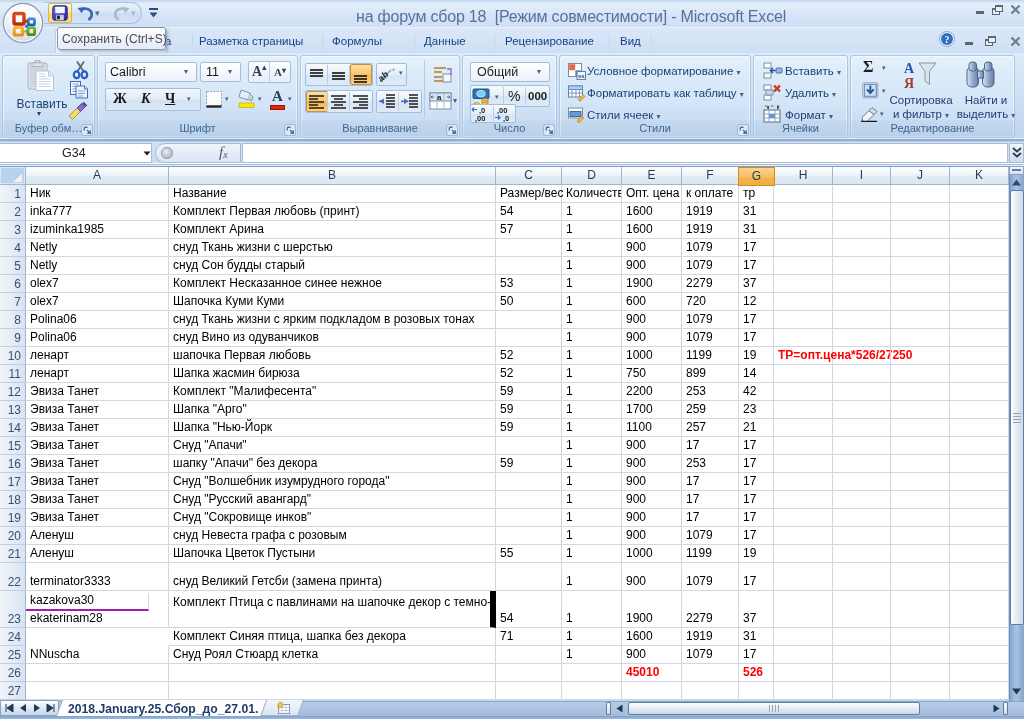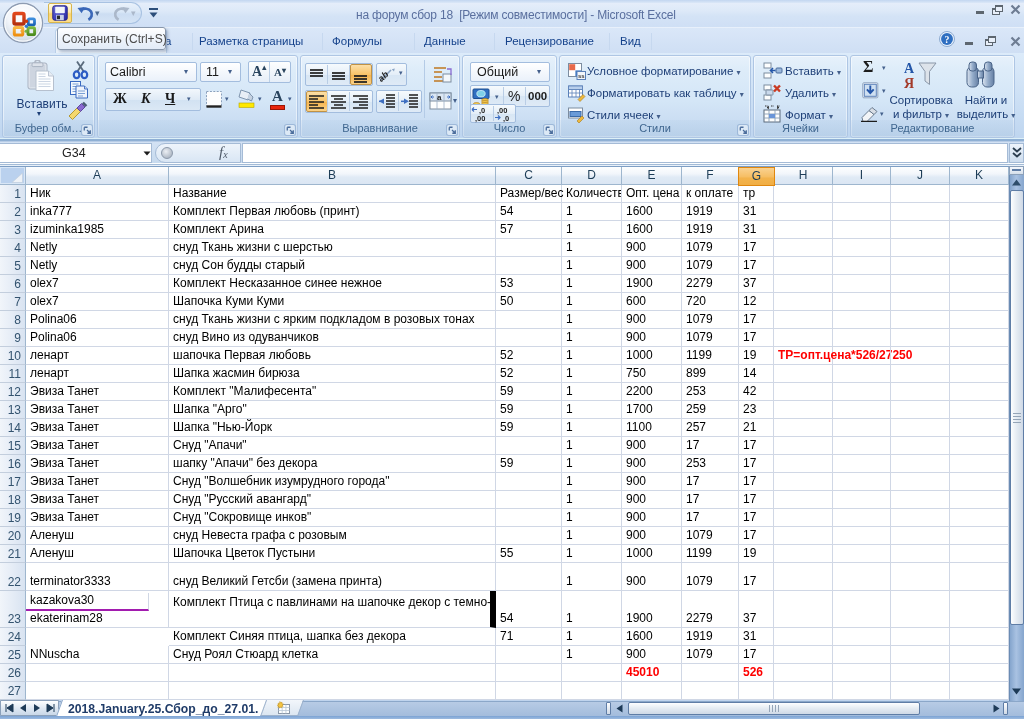--- a/index.html
+++ b/index.html
@@ -2,21 +2,21 @@
 <html><head><meta charset="utf-8"><title>x</title><style>
 *{margin:0;padding:0;box-sizing:border-box;}
 html,body{width:1024px;height:719px;overflow:hidden;}
 body{font-family:"Liberation Sans",sans-serif;position:relative;background:#bfd4ee;}
 .abs{position:absolute;}
 .nosel{white-space:nowrap;}
 </style></head><body>
 
 <div class="abs" style="left:0;top:0;width:1024px;height:28px;background:linear-gradient(#e8effb 0%,#dde9f8 40%,#d4e3f6 60%,#cfdff5 100%);border-bottom:1px solid #e8f0fb;"></div>
 <div class="abs" style="left:0;top:0;width:1024px;height:3px;background:linear-gradient(#c2d6f0,#dce8f8);"></div>
-<div class="abs nosel" style="left:356px;top:8px;font-size:12px;letter-spacing:-0.2px;color:#5a6f9e;">на форум сбор 18&nbsp; [Режим совместимости] - Microsoft Excel</div>
+<div class="abs nosel" style="left:356px;top:8px;font-size:16px;letter-spacing:-0.2px;color:#5a6f9e;">на форум сбор 18&nbsp; [Режим совместимости] - Microsoft Excel</div>
 
 <div class="abs" style="left:976px;top:11px;width:8px;height:3px;background:#5d666f;"></div>
 <div class="abs" style="left:992px;top:8px;width:8px;height:7px;border:1px solid #5d666f;border-top-width:2.5px;background:#e8eff9;"></div>
 <div class="abs" style="left:995px;top:5px;width:8px;height:7px;border:1px solid #5d666f;border-top-width:2.5px;background:#e8eff9;"></div>
 <svg class="abs" style="left:1010px;top:4px;" width="11" height="11" viewBox="0 0 11 11">
     <path d="M1.5 1.5 l8 8 M9.5 1.5 l-8 8" stroke="#6e7d93" stroke-width="2.2"></path>
   </svg>
 
 <svg class="abs" style="left:2px;top:2px;z-index:10;" width="44" height="44" viewBox="0 0 44 44">
  <defs>
@@ -151,20 +151,21 @@
  <path d="M9 11 h7 M9 13.5 h7 M9 16 h5" stroke="#7ba0d4" stroke-width="1"></path>
 </svg>
 <svg class="abs" style="left:64px;top:44px;" width="22" height="20" viewBox="0 0 22 20">
  <path d="M2 16 l8 -8 3.5 3.5 -8 8 z" fill="#f5d86e" stroke="#b59a33"></path>
  <path d="M10 8 l4.5 -4.5 3.5 3.5 -4.5 4.5 z" fill="#8a6bd1" stroke="#5f48a0"></path>
  <path d="M15 3.5 l1.8 -1.8 3.5 3.5 -1.8 1.8 z" fill="#4a5d75"></path>
 </svg>
 </div>
 <div class="abs" style="left:97px;top:55px;width:201px;height:83px;border:1px solid #aec6e4;border-radius:3px;background:linear-gradient(#e7f1fb 0%,#ddecf9 18%,#d4e6f7 55%,#cbdef3 78%,#c4d9ef 100%);box-shadow:inset 0 0 0 1px rgba(255,255,255,.5);">
 <div class="abs" style="left:0;top:64px;width:199px;height:17px;background:linear-gradient(rgba(169,197,226,0.15),rgba(169,197,226,0.45));border-radius:0 0 3px 3px;"></div>
+<div class="abs nosel" style="left:0;top:66px;width:199px;height:15px;text-align:center;font-size:11px;color:#3f668f;">Шрифт</div>
     <svg class="abs" style="left:186px;top:68px;" width="12" height="12" viewBox="0 0 11 11">
       <rect x="0.5" y="0.5" width="10" height="10" rx="2" fill="#dce9f6" stroke="#9db8d9"></rect>
       <path d="M3 3 h3 M3 3 v3" stroke="#4a6c9b" stroke-width="1.2" fill="none"></path>
       <path d="M5.5 5.5 l3 3 M8.5 5.8 v2.7 h-2.7" stroke="#4a6c9b" stroke-width="1.2" fill="none"></path>
     </svg>
 <div class="abs" style="left:7px;top:6px;width:92px;height:20px;background:linear-gradient(#ffffff,#eaf1fa);border:1px solid #a3bdde;border-radius:2px;font-size:12.5px;color:#1a1a1a;padding:2px 4px;">Calibri</div>
 <div class="abs nosel" style="left:86px;top:11px;font-size:8px;color:#44608c;">▾</div>
 <div class="abs" style="left:102px;top:6px;width:41px;height:20px;background:linear-gradient(#ffffff,#eaf1fa);border:1px solid #a3bdde;border-radius:2px;font-size:12.5px;color:#1a1a1a;padding:2px 5px;">11</div>
 <div class="abs nosel" style="left:130px;top:11px;font-size:8px;color:#44608c;">▾</div>
 <div class="abs" style="left:150px;top:5px;width:43px;height:22px;background:linear-gradient(#fdfefe,#e6eef8);border:1px solid #a3bdde;border-radius:2px;"></div>

